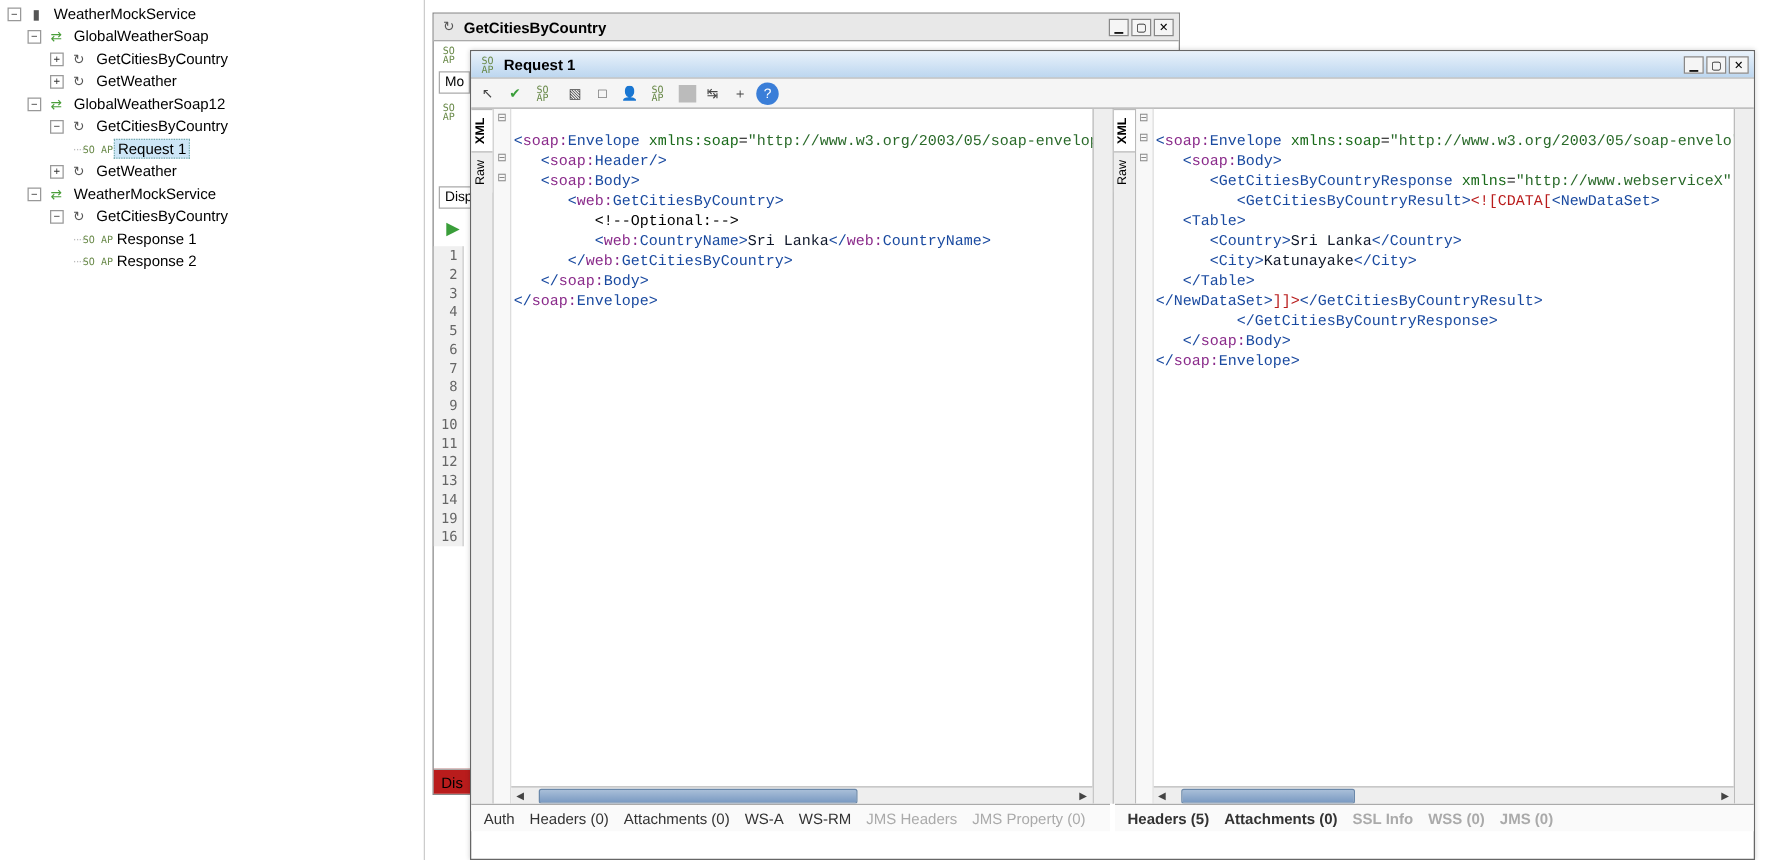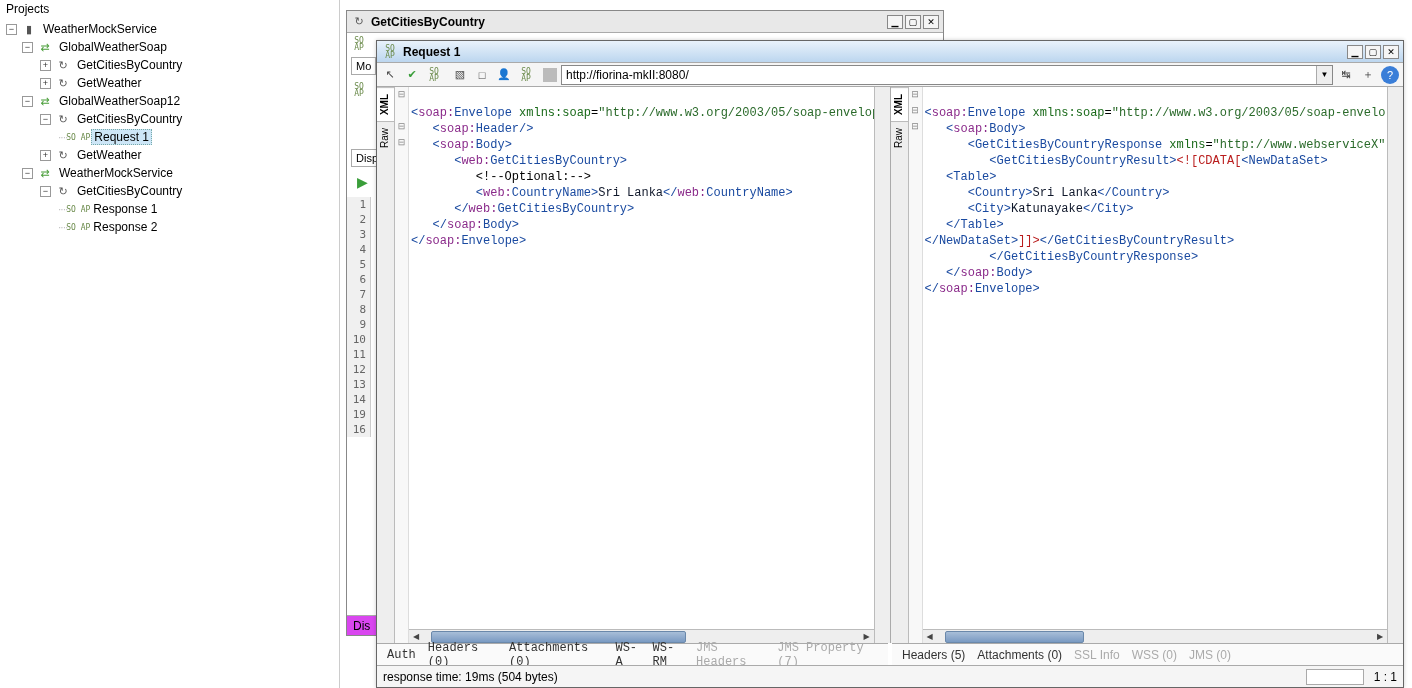--- a/index.html
+++ b/index.html
@@ -126,21 +126,21 @@
   .back-row .icon.soap { margin: 0; }
   .play-btn {
     color: #3a9e3a; font-size: 14px;
   }
   .back-tab-disp {
     position: absolute;
     left: 0; bottom: 0; height: 20px;
     border-top: 1px solid #aaa;
     padding: 0 6px;
     display:flex; align-items:center;
-    background: #d946ef;
+    background: #b91c1c;
   }
 
   
   .front-window {
     position: absolute;
     left: 376px; top: 40px;
     width: 1028px; height: 648px;
     border: 1px solid #666;
     background: #fff;
     box-shadow: 0 0 4px rgba(0,0,0,.2);
@@ -273,42 +273,41 @@
     position: absolute;
     left: 0; right: 0; bottom: 22px;
     height: 22px;
     border-top: 1px solid #aaa;
     display:flex; align-items:center; gap: 12px;
     padding: 0 10px;
     background: #fafafa;
   }
   .bottom-tabs .bt { color: #333; cursor:pointer; }
   .bottom-tabs .bt.muted { color: #aaa; }
-  .bottom-tabs.right { left: 515px; }
-  .bottom-tabs.left { right: 515px; font-family: Liberation Mono, monospace; }
+  .bottom-tabs.right { left: 515px; font-weight: bold; }
+  .bottom-tabs.left { right: 515px; }
   .status-bar {
     position: absolute;
     left: 0; right: 0; bottom: 0;
     height: 22px;
     border-top: 1px solid #aaa;
     display: flex; align-items: center;
     padding: 0 6px;
     background: #f5f5f5;
   }
   .status-bar .field {
     width: 58px; height: 16px; border:1px solid #aaa; background:#fff;
     margin-right: 6px;
   }
   .status-bar .pos { margin-left: 4px; }
 </style>
 </head>
 <body>
 
 <div class="projects-panel">
-  <div class="projects-title">Projects</div>
   <div class="tree">
 
     <div class="tree-node">
       <span class="ind" style="width:6px"></span>
       <span class="toggle">−</span>
       <span class="icon folder">▮</span>
       <span class="label">WeatherMockService</span>
     </div>
 
     <div class="tree-node">
@@ -460,24 +459,20 @@
     <span class="tbtn">↖</span>
     <span class="tbtn green">✔</span>
     <span class="icon soap" style="width:18px">SO
 AP</span>
     <span class="tbtn">▧</span>
     <span class="tbtn">□</span>
     <span class="tbtn">👤</span>
     <span class="icon soap" style="width:18px">SO
 AP</span>
     <span class="tbtn" style="background:#bbb; width:14px; height:14px"></span>
-    <div class="url-combo">
-      <input value="http://fiorina-mkII:8080/" style="">
-      <span class="dd">▼</span>
-    </div>
     <span class="tbtn">↹</span>
     <span class="tbtn">＋</span>
     <span class="help-btn">?</span>
   </div>
 
   <div class="panes">
 
     <div class="pane">
       <div class="side-tabs">
         <div class="side-tab active">XML</div>
@@ -557,30 +552,24 @@
     </div>
   </div>
 
   <div class="bottom-tabs left">
     <span class="bt">Auth</span>
     <span class="bt">Headers (0)</span>
     <span class="bt">Attachments (0)</span>
     <span class="bt">WS-A</span>
     <span class="bt">WS-RM</span>
     <span class="bt muted">JMS Headers</span>
-    <span class="bt muted">JMS Property (7)</span>
+    <span class="bt muted">JMS Property (0)</span>
   </div>
 
   <div class="bottom-tabs right">
     <span class="bt">Headers (5)</span>
     <span class="bt">Attachments (0)</span>
     <span class="bt muted">SSL Info</span>
     <span class="bt muted">WSS (0)</span>
     <span class="bt muted">JMS (0)</span>
   </div>
 
-  <div class="status-bar">
-    <span>response time: 19ms (504 bytes)</span>
-    <span style="flex:1"></span>
-    <span class="field"></span>
-    <span class="pos">1 : 1</span>
-  </div>
 </div>
 
 </body></html>

